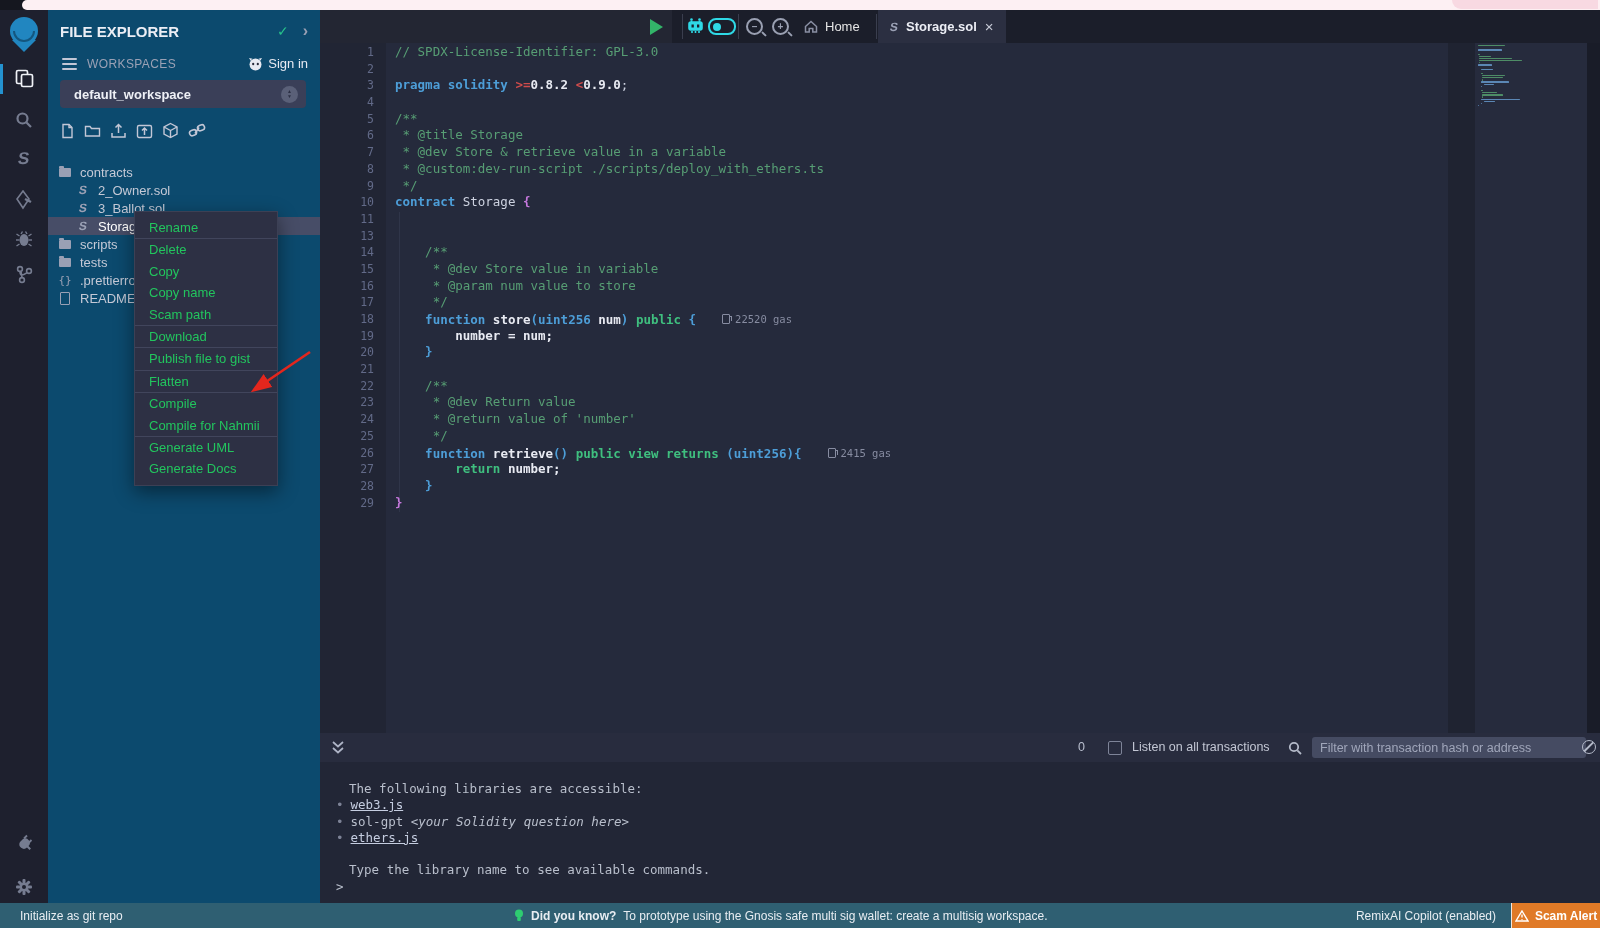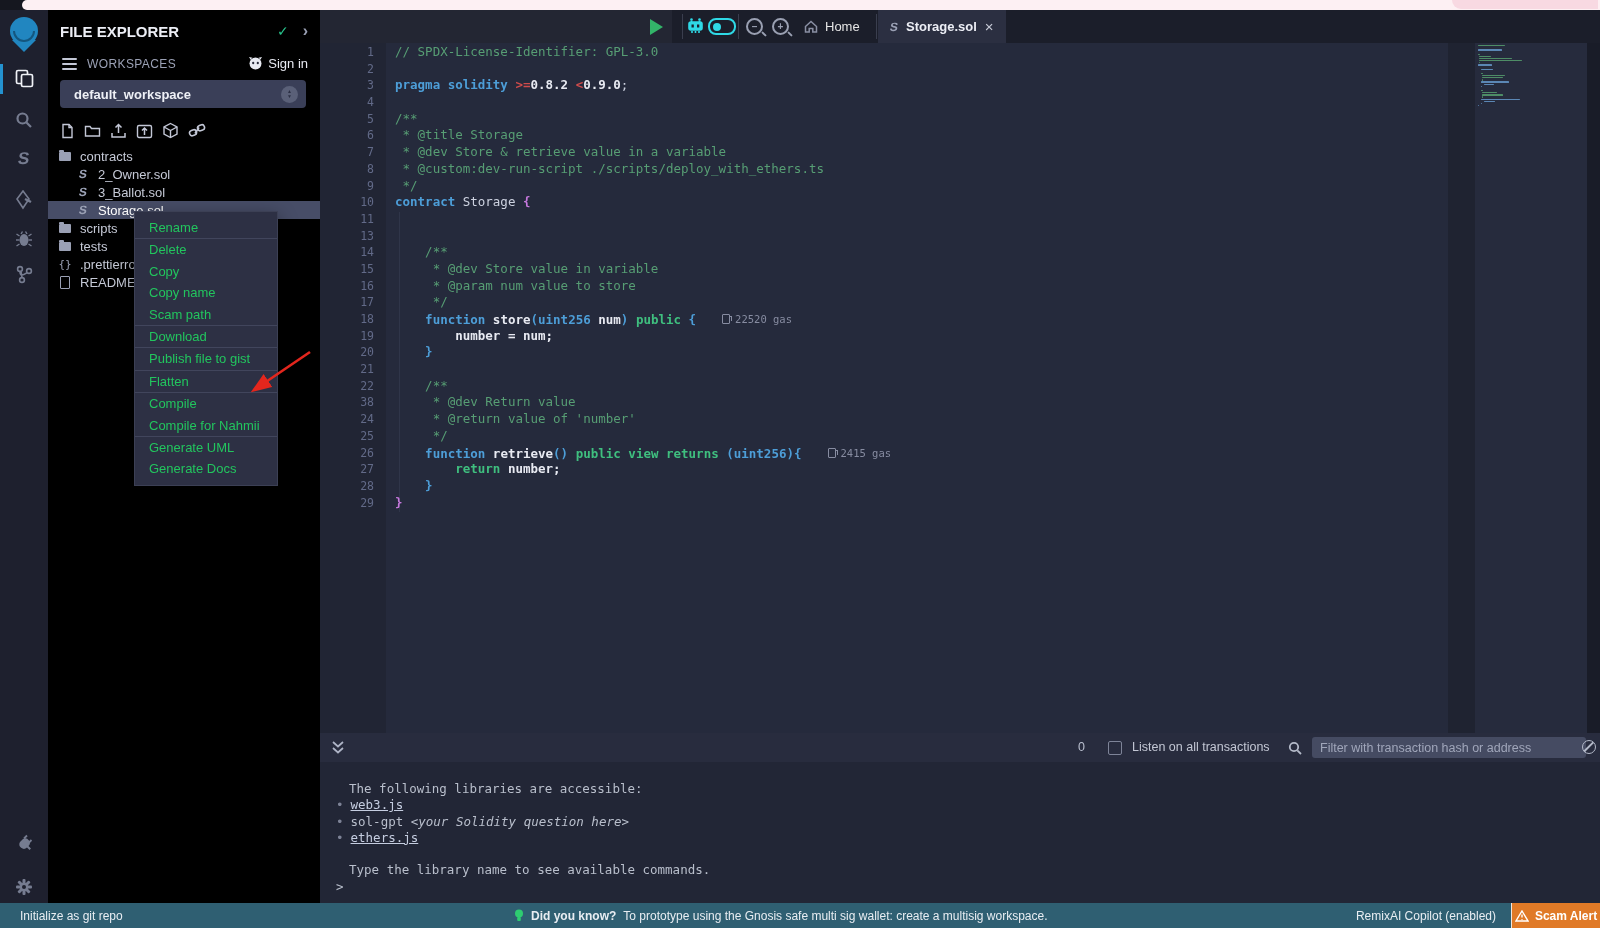--- a/index.html
+++ b/index.html
@@ -11,38 +11,38 @@
 
   
   .rail{position:absolute;left:0;top:10px;width:48px;bottom:25px;background:#1e202e;border-right:1px solid #14161f;}
   .rail-item{position:absolute;left:0;width:48px;height:30px;display:flex;align-items:center;justify-content:center;color:#767c90;}
   .rail-item.active{color:#f0f2f7;}
   .active-bar{position:absolute;left:0;top:54px;width:3px;height:30px;background:#2492cf;}
   .logo-wrap{position:absolute;top:5px;left:5px;width:38px;height:42px;}
   .s-letter{font-weight:bold;font-size:17px;transform:skewX(-8deg);}
 
   
-  .panel{position:absolute;left:48px;top:10px;width:272px;bottom:25px;background:#000000;}
+  .panel{position:absolute;left:48px;top:10px;width:272px;bottom:25px;background:#0c4a6e;}
   .panel-header{display:flex;align-items:center;padding:12px 12px 0 12px;}
   .panel-title{color:#eceef5;font-size:15px;font-weight:700;flex:1;}
   .check{color:#27c28b;font-size:14px;margin-right:14px;}
   .chev-r{color:#9aa0b4;font-size:16px;font-weight:700;}
   .ws-row{display:flex;align-items:center;margin:16px 12px 0 14px;}
   .burger{width:15px;display:flex;flex-direction:column;gap:3px;margin-right:10px;}
   .burger div{height:2px;background:#c3c7d6;border-radius:1px;}
   .ws-label{color:#9ba1b5;font-size:12px;letter-spacing:.4px;flex:1;}
-  .signin{display:flex;gap:5px;color:#e8eaf2;font-size:13px;}
+  .signin{display:flex;align-items:center;gap:5px;color:#e8eaf2;font-size:13px;}
   .ws-select{margin:9px 14px 0 12px;height:28px;background:#3a3f58;border-radius:4px;display:flex;align-items:center;padding:0 8px 0 14px;}
   .ws-select .val{color:#eef0f6;font-size:13px;font-weight:700;flex:1;}
   .sel-badge{width:17px;height:17px;border-radius:50%;background:#5a6078;display:flex;flex-direction:column;align-items:center;justify-content:center;line-height:5px;}
   .sel-badge span{font-size:5px;color:#2c3045;}
   .ftoolbar{display:flex;align-items:center;gap:9px;margin:14px 0 0 12px;}
   .ftoolbar svg{display:block;}
 
-  .tree{margin-top:8px;}
+  .tree{margin-top:24px;}
   .tree-row{height:18px;display:flex;align-items:center;font-size:13px;color:#c5c9d6;white-space:nowrap;}
   .tree-row.selected{background:#474d67;color:#fff;}
   .tico{display:inline-flex;width:14px;justify-content:center;margin-right:8px;flex:none;}
   .i-folder{width:12px;height:9px;background:#9aa0b4;border-radius:1px;position:relative;display:inline-block;}
   .i-folder::before{content:"";position:absolute;top:-2px;left:0;width:5px;height:2px;background:#9aa0b4;border-radius:1px 1px 0 0;}
   .i-page{width:8px;height:11px;border:1.4px solid #9aa0b4;border-radius:1px;display:inline-block;}
   .i-braces{color:#9aa0b4;font-size:11px;font-family:"DejaVu Sans Mono",monospace;}
   .i-sol{color:#9aa0b4;font-size:12px;font-weight:700;transform:skewX(-10deg);display:inline-block;}
 
   
@@ -456,21 +456,21 @@
       </div>
       <div class="code-row">
         <span class="ln">21</span>
         <span class="ct"></span>
       </div>
       <div class="code-row">
         <span class="ln">22</span>
         <span class="ct"><span class="com">    /**</span></span>
       </div>
       <div class="code-row">
-        <span class="ln">38</span>
+        <span class="ln">23</span>
         <span class="ct"><span class="com">     * @dev Return value</span></span>
       </div>
       <div class="code-row">
         <span class="ln">24</span>
         <span class="ct"><span class="com">     * @return value of 'number'</span></span>
       </div>
       <div class="code-row">
         <span class="ln">25</span>
         <span class="ct"><span class="com">     */</span></span>
       </div>

